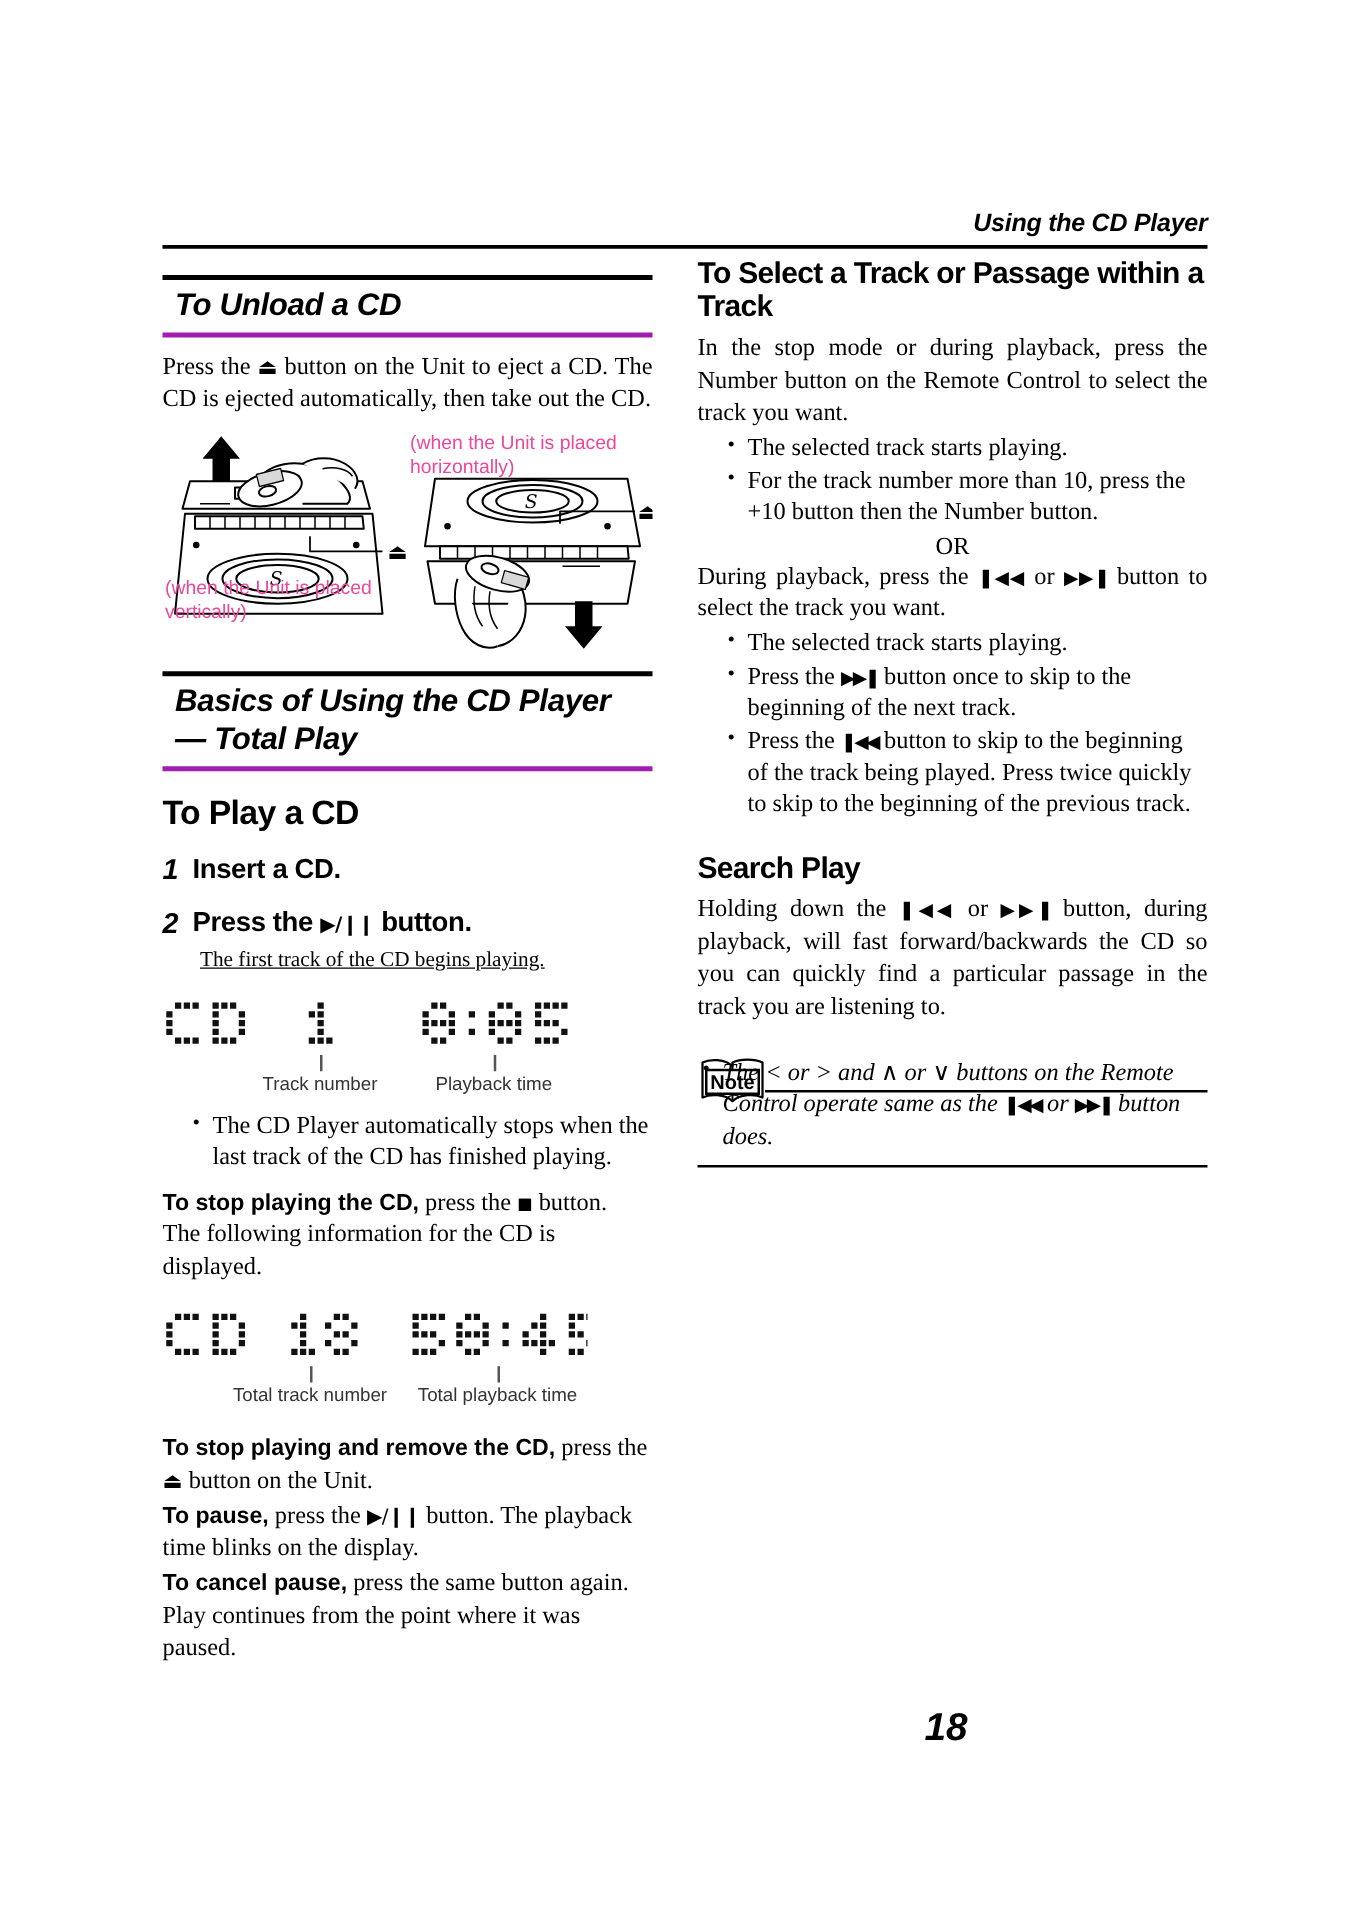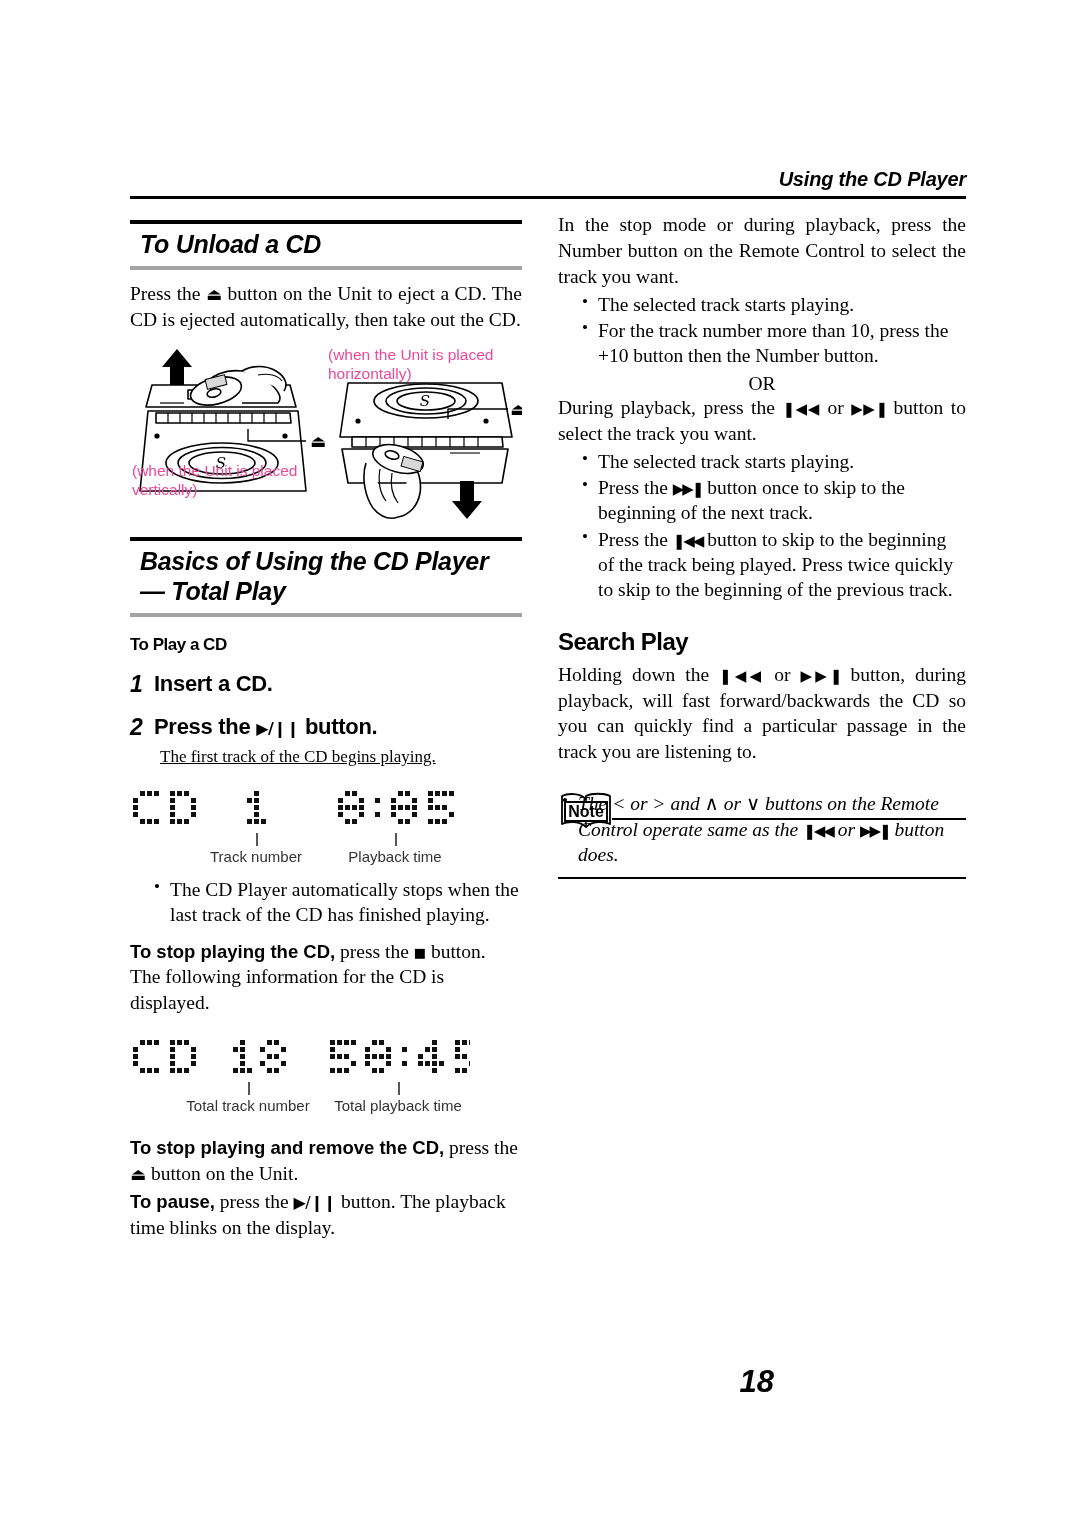--- a/index.html
+++ b/index.html
@@ -28,21 +28,21 @@
   }
 
   
   .col-left  { position:absolute; left:130px;  top:206px; width:392px; }
   .col-right { position:absolute; left:558px;  top:206px; width:408px; }
 
   
   .sect {
     margin-top:14px;
     border-top:4px solid #000;
-    border-bottom:4px solid #a3a3a3;
+    border-bottom:4px solid #a21caf;
     padding:5px 0 7px 10px;
   }
   .sect h2 {
     margin:0;
     font-family:"Liberation Sans", sans-serif;
     font-weight:bold; font-style:italic;
     font-size:25px; line-height:1.2;
     letter-spacing:-0.3px;
   }
 
@@ -65,21 +65,21 @@
     font-size:24px;
     letter-spacing:-0.55px;
     line-height:1.12;
   }
   h3.rh.sp { margin-top:26px; }
 
   
   h4.sh {
     margin:18px 0 0 0;
     font-family:"Liberation Sans", sans-serif;
-    font-weight:bold; font-size:17px;
+    font-weight:bold; font-size:27px;
     letter-spacing:-0.5px;
   }
 
   
   .step { display:flex; margin-top:16px; }
   .step .num {
     font-family:"Liberation Sans", sans-serif;
     font-weight:bold; font-style:italic;
     font-size:23px; width:24px; flex:0 0 24px;
   }
@@ -469,25 +469,27 @@
       <div class="lcd-caps">
         <div class="tick" style="left:118px;"></div>
         <div class="caplbl" style="left:118px;">Total track number</div>
         <div class="tick" style="left:268px;"></div>
         <div class="caplbl" style="left:268px;">Total playback time</div>
       </div>
     </div>
 
     <p class="body nj"><span class="b">To stop playing and remove the CD,</span> press the <span class="eject">⏏</span> button on the Unit.</p>
     <p class="body nj" style="margin-top:2px;"><span class="b">To pause,</span> press the <span class="playpause">▶/❙❙</span> button. The playback time blinks on the display.</p>
+    <p class="body nj" style="margin-top:2px;"><span class="b">To cancel pause,</span> press the same button again. Play continues from the point where it was paused.</p>
 
   </div>
 
   <div class="col-right">
 
+    <h3 class="rh">To Select a Track or Passage within a Track</h3>
     <p class="body" style="margin-top:6px;">In the stop mode or during playback, press the Number button on the Remote Control to select the track you want.</p>
 
     <ul class="bl ind">
       <li>The selected track starts playing.</li>
       <li>For the track number more than 10, press the +10 button then the Number button.</li>
     </ul>
 
     <div class="orline">OR</div>
 
     <p class="body" style="margin-top:0;">During playback, press the <span class="skipb">❚◀◀</span> or <span class="skipf">▶▶❚</span> button to select the track you want.</p>

